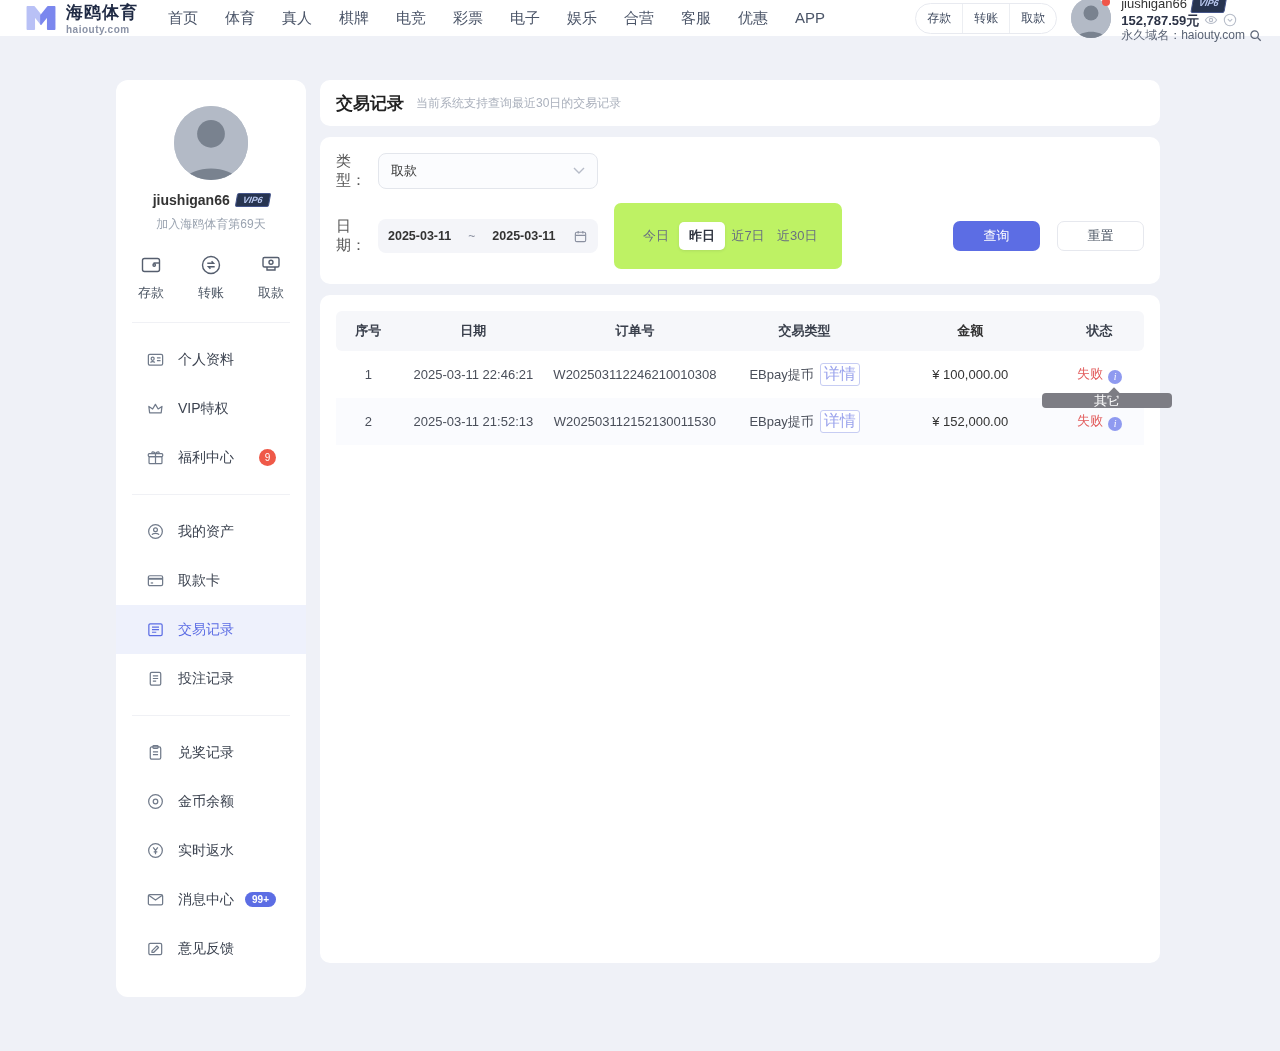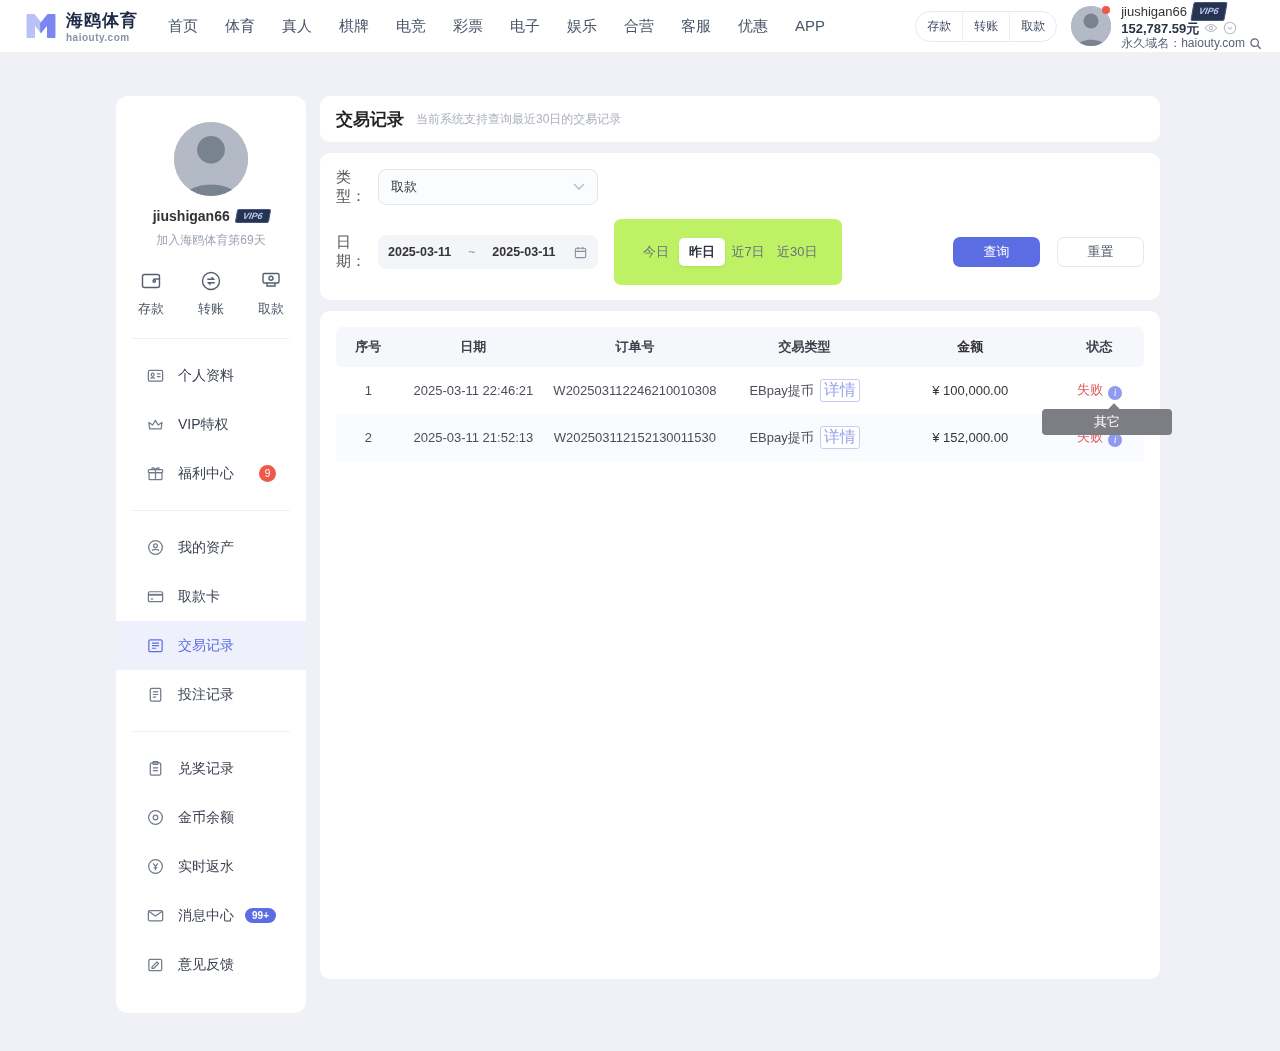--- a/index.html
+++ b/index.html
@@ -1,20 +1,20 @@
 <!DOCTYPE html>
 <html><head>
 <meta charset="utf-8">
 <style>
   * { margin:0; padding:0; box-sizing:border-box; }
   html,body { width:1280px; height:1051px; }
   body { background:#eff1f7; font-family:"Liberation Sans","DejaVu Sans",sans-serif; color:#333; overflow:hidden; }
 
   
-  .topbar { height:52px; background:#fff; display:flex; align-items:center; padding:0 18px 0 24px; }
+  .topbar { height:36px; background:#fff; display:flex; align-items:center; padding:0 18px 0 24px; }
   .logo { display:flex; align-items:center; gap:8px; cursor:pointer; }
   .logo-text .cn { font-size:17px; font-weight:bold; color:#1f2a44; letter-spacing:1px; }
   .logo-text .en { font-size:10px; color:#8a92a6; font-weight:bold; letter-spacing:.5px; }
   .nav { display:flex; gap:27px; margin-left:30px; }
   .nav span { font-size:15px; color:#4b5568; cursor:pointer; white-space:nowrap; }
   .top-right { margin-left:auto; display:flex; align-items:center; }
   .wallet-pill { display:flex; border:1px solid #e8eaf0; border-radius:16px; overflow:hidden; background:#fff; }
   .wallet-pill span { font-size:12px; color:#3f4a5f; padding:6px 11px; cursor:pointer; }
   .wallet-pill span + span { border-left:1px solid #eceef2; }
   .avatar-sm { position:relative; width:40px; height:40px; margin:0 10px 0 14px; cursor:pointer; }
@@ -80,21 +80,21 @@
   .t-head { display:flex; background:#f6f7fa; border-radius:6px; height:40px; align-items:center; }
   .t-head div { font-size:13px; color:#3a404c; font-weight:600; text-align:center; }
   .t-row { display:flex; height:47px; align-items:center; }
   .t-row.alt { background:#fafbfe; }
   .t-row div { font-size:13px; color:#4a4f5a; text-align:center; }
   .c-no{width:8%} .c-date{width:18%} .c-order{width:22%} .c-type{width:20%} .c-amt{width:21%} .c-st{width:11%}
   .c-amt { color:#333 !important; font-weight:500; }
   .tag { display:inline-block; border:1px solid #c7cdf3; color:#9aa3ec; font-size:16px; border-radius:3px; padding:0 3px; margin-left:6px; cursor:pointer; background:#fff; }
   .st-fail { color:#e25d5d !important; }
   .info-dot { display:inline-flex; width:14px; height:14px; border-radius:50%; background:#8f9af0; color:#fff; font-size:10px; font-style:italic; align-items:center; justify-content:center; margin-left:5px; vertical-align:-2px; cursor:pointer; font-family:"Liberation Serif",serif; }
-  .tooltip { position:absolute; left:722px; top:98px; width:130px; height:26px; background:#7d7d84; border-radius:4px; color:#fff; font-size:13px; display:flex; align-items:center; justify-content:center; z-index:5; }
+  .tooltip { position:absolute; left:722px; top:98px; width:130px; height:15px; background:#7d7d84; border-radius:4px; color:#fff; font-size:13px; display:flex; align-items:center; justify-content:center; z-index:5; }
   .tooltip::before { content:""; position:absolute; top:-4px; left:68px; width:8px; height:8px; background:#7d7d84; transform:rotate(45deg); }
 </style>
 </head>
 <body>
 
 <div class="topbar">
   <div class="logo">
     <svg width="34" height="34" viewBox="0 0 40 40">
       <path d="M4 7 L12 7 L20 17 L20 27 L12 17 L12 33 L4 33 Z" fill="#b9c1f6" stroke="#b9c1f6" stroke-width="2" stroke-linejoin="round"></path>
       <path d="M36 7 L28 7 L20 17 L20 27 L28 17 L28 33 L36 33 Z" fill="#7b87ee" stroke="#7b87ee" stroke-width="2" stroke-linejoin="round"></path>

